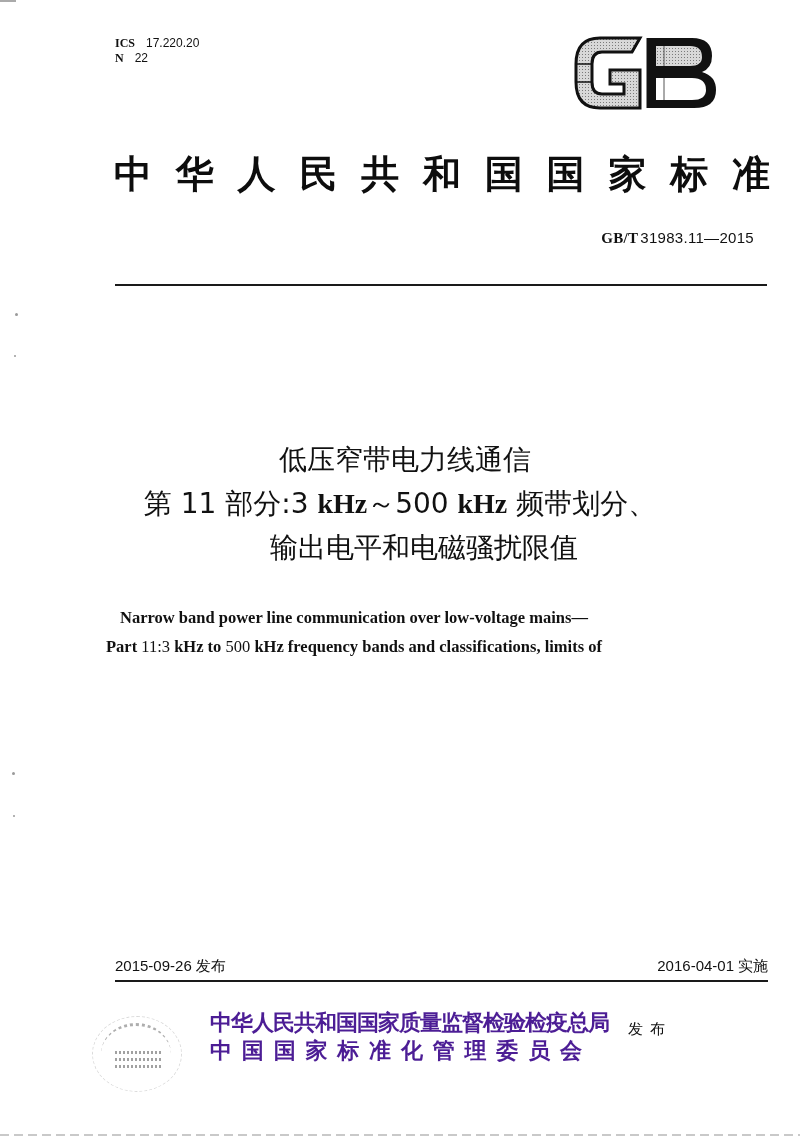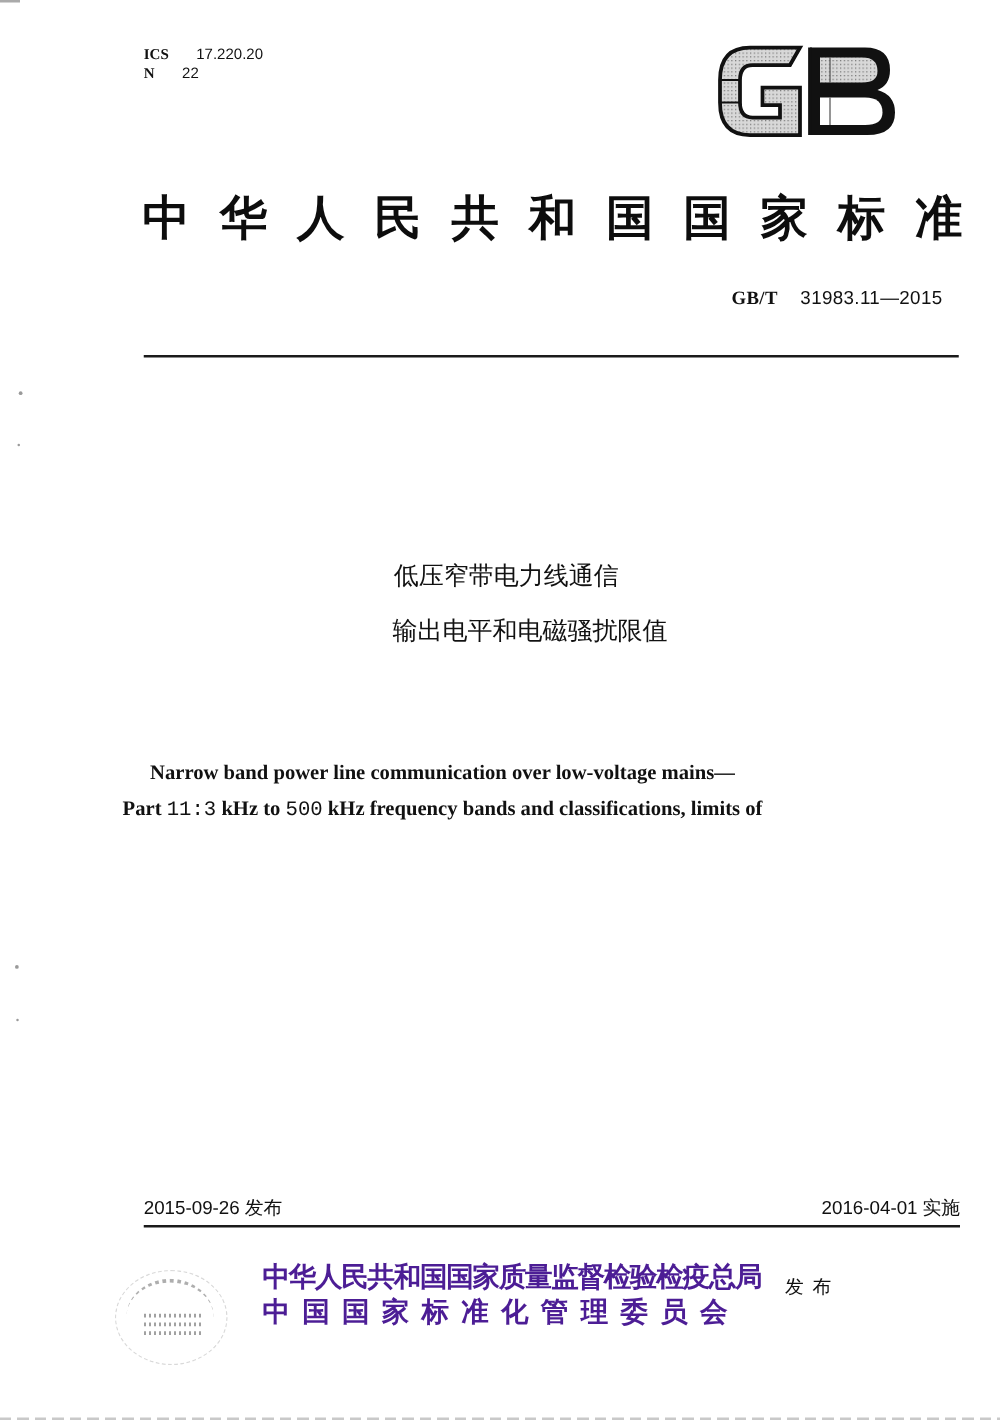--- a/index.html
+++ b/index.html
@@ -18,21 +18,21 @@
     .abs { position: absolute; }
 
     
     .ics {
       left: 115px; top: 36px;
       font-family: "Liberation Sans", sans-serif;
       font-size: 12px;
       line-height: 15px;
       color: #111;
     }
-    .ics .lbl { font-family: "Liberation Serif", serif; font-weight: bold; margin-right: 22px; }
+    .ics .lbl { font-family: "Liberation Serif", serif; font-weight: bold; margin-right: 11px; }
 
     
     .gb-logo {
       left: 570px; top: 30px;
       width: 150px; height: 84px;
     }
 
     
     .national-title {
       left: 112px; top: 150px;
@@ -46,37 +46,37 @@
       color: #0d0d0d;
     }
     .national-title span { display: inline-block; width: 42px; text-align: center; }
 
     .std-number {
       right: 46px; top: 228px;
       font-size: 15px;
       line-height: 20px;
       letter-spacing: 0.3px;
     }
-    .std-number .prefix { font-family: "Liberation Serif", serif; font-weight: bold; margin-right: 18px; }
+    .std-number .prefix { font-family: "Liberation Serif", serif; font-weight: bold; margin-right: 2px; }
     .std-number .num { font-family: Liberation Sans, sans-serif; }
 
     .rule {
       height: 2px;
       background: #1a1a1a;
     }
     .rule-top { left: 115px; top: 284px; width: 652px; }
     .rule-bottom { left: 115px; top: 980px; width: 653px; }
 
     
     .cn-title {
       left: 0; top: 438px;
       width: 800px;
       text-align: center;
       font-family: "DejaVu Sans", sans-serif;
-      font-size: 20px;
+      font-size: 28px;
       line-height: 44px;
       color: #111;
     }
     .cn-title .line { display: block; white-space: nowrap; }
     .cn-title .bold-unit { font-family: "Liberation Serif", serif; font-weight: bold; }
     .cn-title .l1 { padding-left: 10px; }
     .cn-title .l2 { padding-left: 0px; }
     .cn-title .l3 { padding-left: 0px; margin-left: 48px; }
 
     
@@ -84,21 +84,21 @@
       left: 0; top: 603px;
       width: 708px;
       text-align: center;
       font-family: "Liberation Serif", serif;
       font-weight: bold;
       font-size: 16.5px;
       line-height: 29px;
       color: #111;
     }
     .en-title .line { display: block; white-space: nowrap; }
-    .en-title .num { font-family: Liberation Mono, monospace; font-weight: normal; }
+    .en-title .num { font-family: Liberation Serif, serif; font-weight: normal; }
 
     
     .date-row {
       left: 115px; top: 956px;
       width: 653px;
       display: flex;
       justify-content: space-between;
       font-family: "Liberation Sans", sans-serif;
       font-size: 15px;
       line-height: 20px;
@@ -211,20 +211,21 @@
 </div>
 
 <div class="abs std-number">
   <span class="prefix">GB/T</span><span class="num">31983.11—2015</span>
 </div>
 
 <div class="abs rule rule-top"></div>
 
 <div class="abs cn-title">
   <span class="line l1">低压窄带电力线通信</span>
+  <span class="line l2"><span>第 11 部分:3 </span><span class="bold-unit">kHz</span><span>～500 </span><span class="bold-unit">kHz</span><span> 频带划分、</span></span>
   <span class="line l3">输出电平和电磁骚扰限值</span>
 </div>
 
 <div class="abs en-title">
   <span class="line">Narrow band power line communication over low-voltage mains—</span>
   <span class="line"><span>Part </span><span class="num">11:3</span><span> kHz to </span><span class="num">500</span><span> kHz frequency bands and classifications, limits of</span></span>
 </div>
 
 <div class="abs date-row">
   <div>

